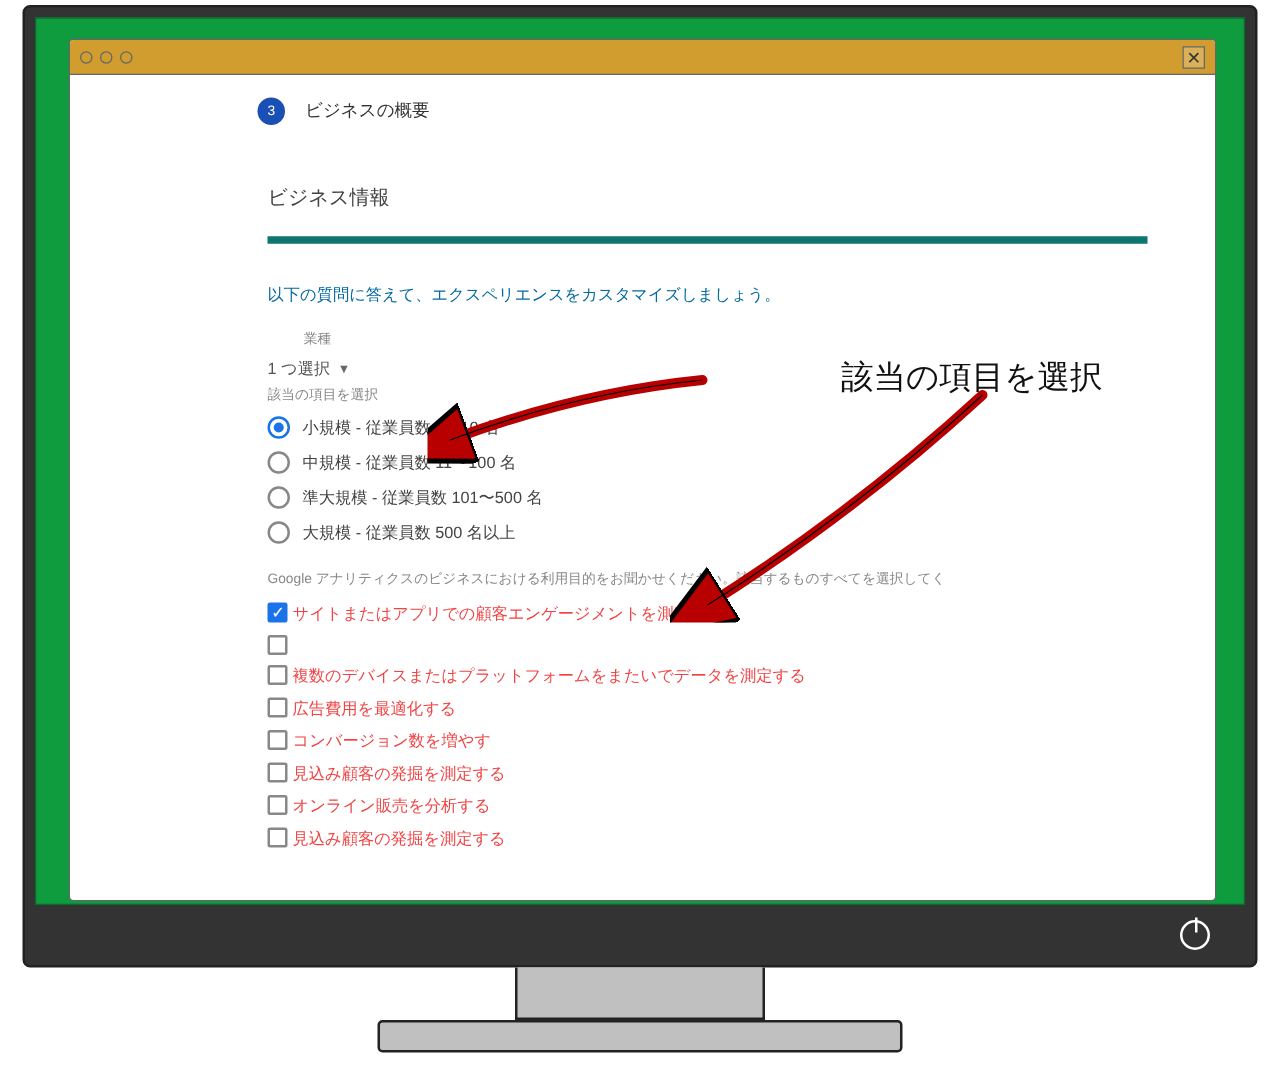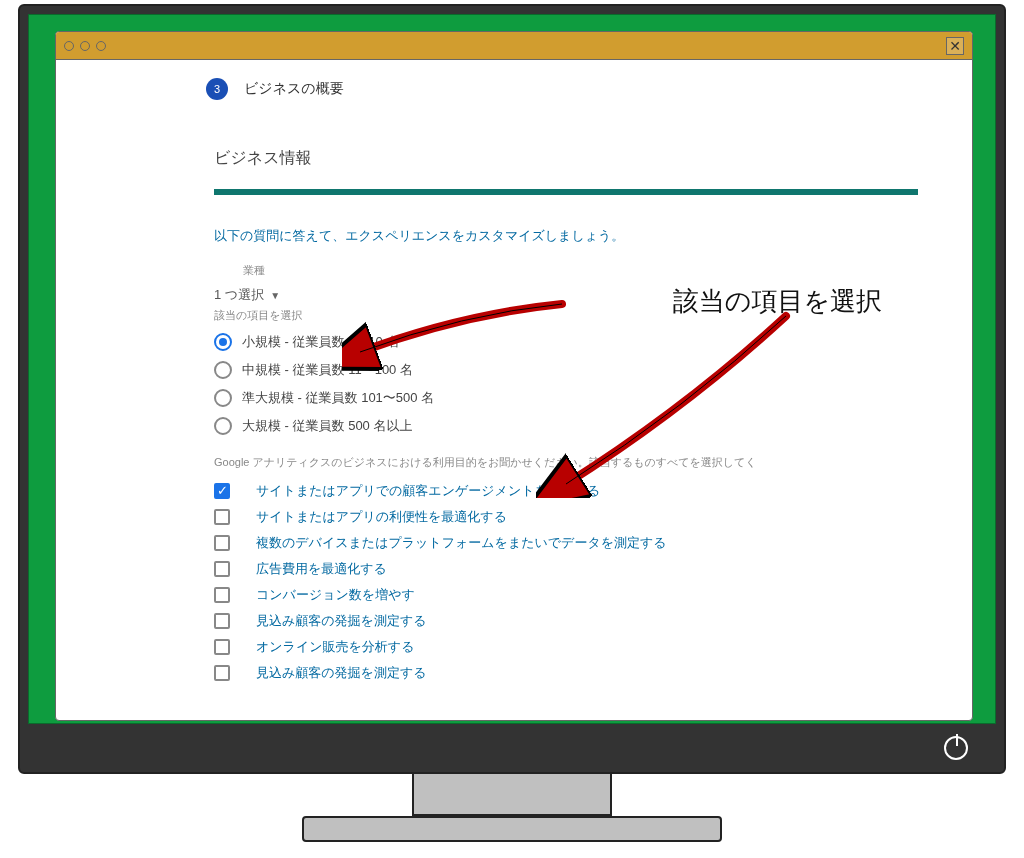--- a/index.html
+++ b/index.html
@@ -153,23 +153,23 @@
       content: "";
       position: absolute;
       left: 3px; top: 3px;
       width: 8px; height: 8px;
       background: #1a73e8;
       border-radius: 50%;
     }
     
     .help-text { font-size: 11px; color: #888; margin: 20px 0 12px; }
     .check-row {
-      display: flex; align-items:center; gap: 26px;
+      display: flex; align-items:flex-start; gap: 4px;
       margin-bottom: 8px;
-      font-size: 13px; color: #0369a1;
+      font-size: 13px; color: #ef4444;
       cursor: pointer;
     }
     .checkbox {
       width: 16px; height: 16px;
       border: 2px solid #888;
       border-radius: 2px;
       flex-shrink: 0;
       position: relative;
     }
     .checkbox.checked {
@@ -248,21 +248,20 @@
               </div>
 
             <div class="help-text">Google アナリティクスのビジネスにおける利用目的をお聞かせください。該当するものすべてを選択してく</div>
             <div id="usage-options">
                 <div class="check-row">
                   <div class="checkbox checked"></div>
                   <span>サイトまたはアプリでの顧客エンゲージメントを測定する</span>
                 </div>
                 <div class="check-row">
                   <div class="checkbox"></div>
-                  <span>サイトまたはアプリの利便性を最適化する</span>
                 </div>
                 <div class="check-row">
                   <div class="checkbox"></div>
                   <span>複数のデバイスまたはプラットフォームをまたいでデータを測定する</span>
                 </div>
                 <div class="check-row">
                   <div class="checkbox"></div>
                   <span>広告費用を最適化する</span>
                 </div>
                 <div class="check-row">

